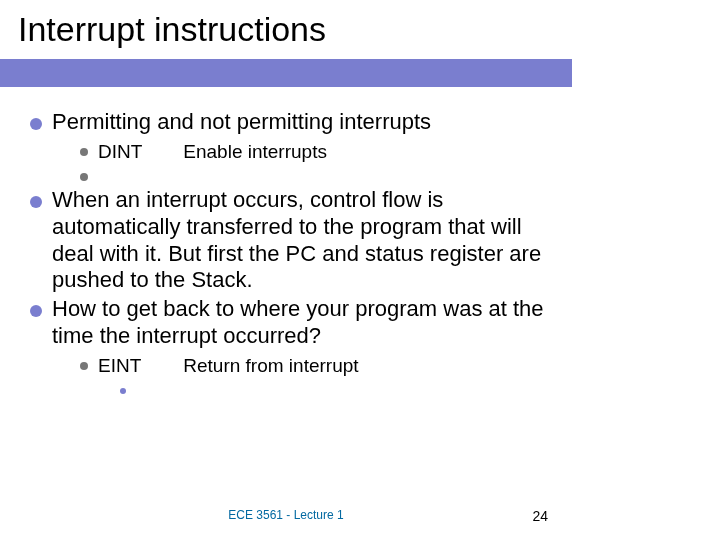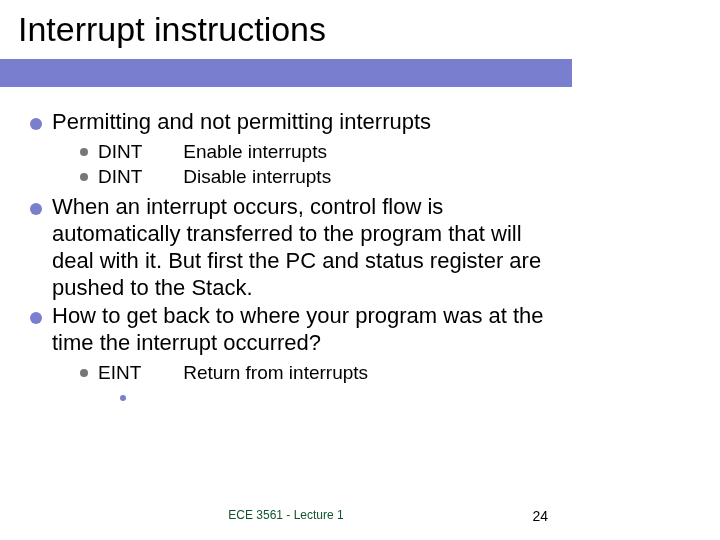--- a/index.html
+++ b/index.html
@@ -13,21 +13,21 @@
   .lvl1 .row { display: flex; align-items: flex-start; }
   .dot-lg { width: 12px; height: 12px; border-radius: 50%; background: #7a7ecf; flex: 0 0 12px; margin-top: 9px; margin-right: 10px; }
   .lvl1 .text { flex: 1; }
   .lvl2 { margin-left: 50px; font-size: 19px; margin-top: 4px; }
   .lvl2 .row { display: flex; align-items: flex-start; margin-top: 2px; }
   .dot-sm { width: 8px; height: 8px; border-radius: 50%; background: #777; flex: 0 0 8px; margin-top: 8px; margin-right: 10px; }
   .mn { display: inline-block; width: 80px; }
   .lvl3 { margin-left: 90px; font-size: 16px; margin-top: 4px; }
   .lvl3 .row { display: flex; align-items: flex-start; }
   .dot-xs { width: 6px; height: 6px; border-radius: 50%; background: #7a7ecf; flex: 0 0 6px; margin-top: 7px; margin-right: 8px; }
-  .footer { position: absolute; bottom: 18px; left: 0; width: 100%; display: flex; justify-content: center; align-items: center; font-size: 12px; color: #14532d; }
+  .footer { position: absolute; bottom: 18px; left: 0; width: 100%; display: flex; justify-content: center; align-items: center; font-size: 12px; color: #0369a1; }
   .pagenum { position: absolute; right: 24px; bottom: 16px; font-size: 14px; font-weight: normal; }
 </style>
 </head>
 <body>
 <div class="slide">
 
   <div class="title-area">
     <div class="title">Interrupt instructions</div>
   </div>
   <div class="accent-band"></div>
@@ -42,24 +42,20 @@
       <div class="lvl2">
         <div class="row">
           <span class="dot-sm"></span>
           <span>
             <span class="mn">DINT</span>
             <span>Enable interrupts</span>
           </span>
         </div>
         <div class="row">
           <span class="dot-sm"></span>
-          <span>
-            <span class="mn">DINT</span>
-            <span>Disable interrupts</span>
-          </span>
         </div>
       </div>
     </div>
 
     <div class="lvl1">
       <div class="row">
         <span class="dot-lg"></span>
         <span class="text">When an interrupt occurs, control flow is automatically transferred to the program that will deal with it.  But first the PC and status register are pushed to the Stack.</span>
       </div>
     </div>
@@ -67,21 +63,21 @@
     <div class="lvl1" style="margin-top:2px;">
       <div class="row">
         <span class="dot-lg"></span>
         <span class="text">How to get back to where your program was at the time the interrupt occurred?</span>
       </div>
       <div class="lvl2">
         <div class="row">
           <span class="dot-sm"></span>
           <span>
             <span class="mn">EINT</span>
-            <span>Return from interrupts</span>
+            <span>Return from interrupt</span>
           </span>
         </div>
       </div>
       <div class="lvl3">
         <div class="row">
           <span class="dot-xs"></span>
         </div>
       </div>
     </div>
 

